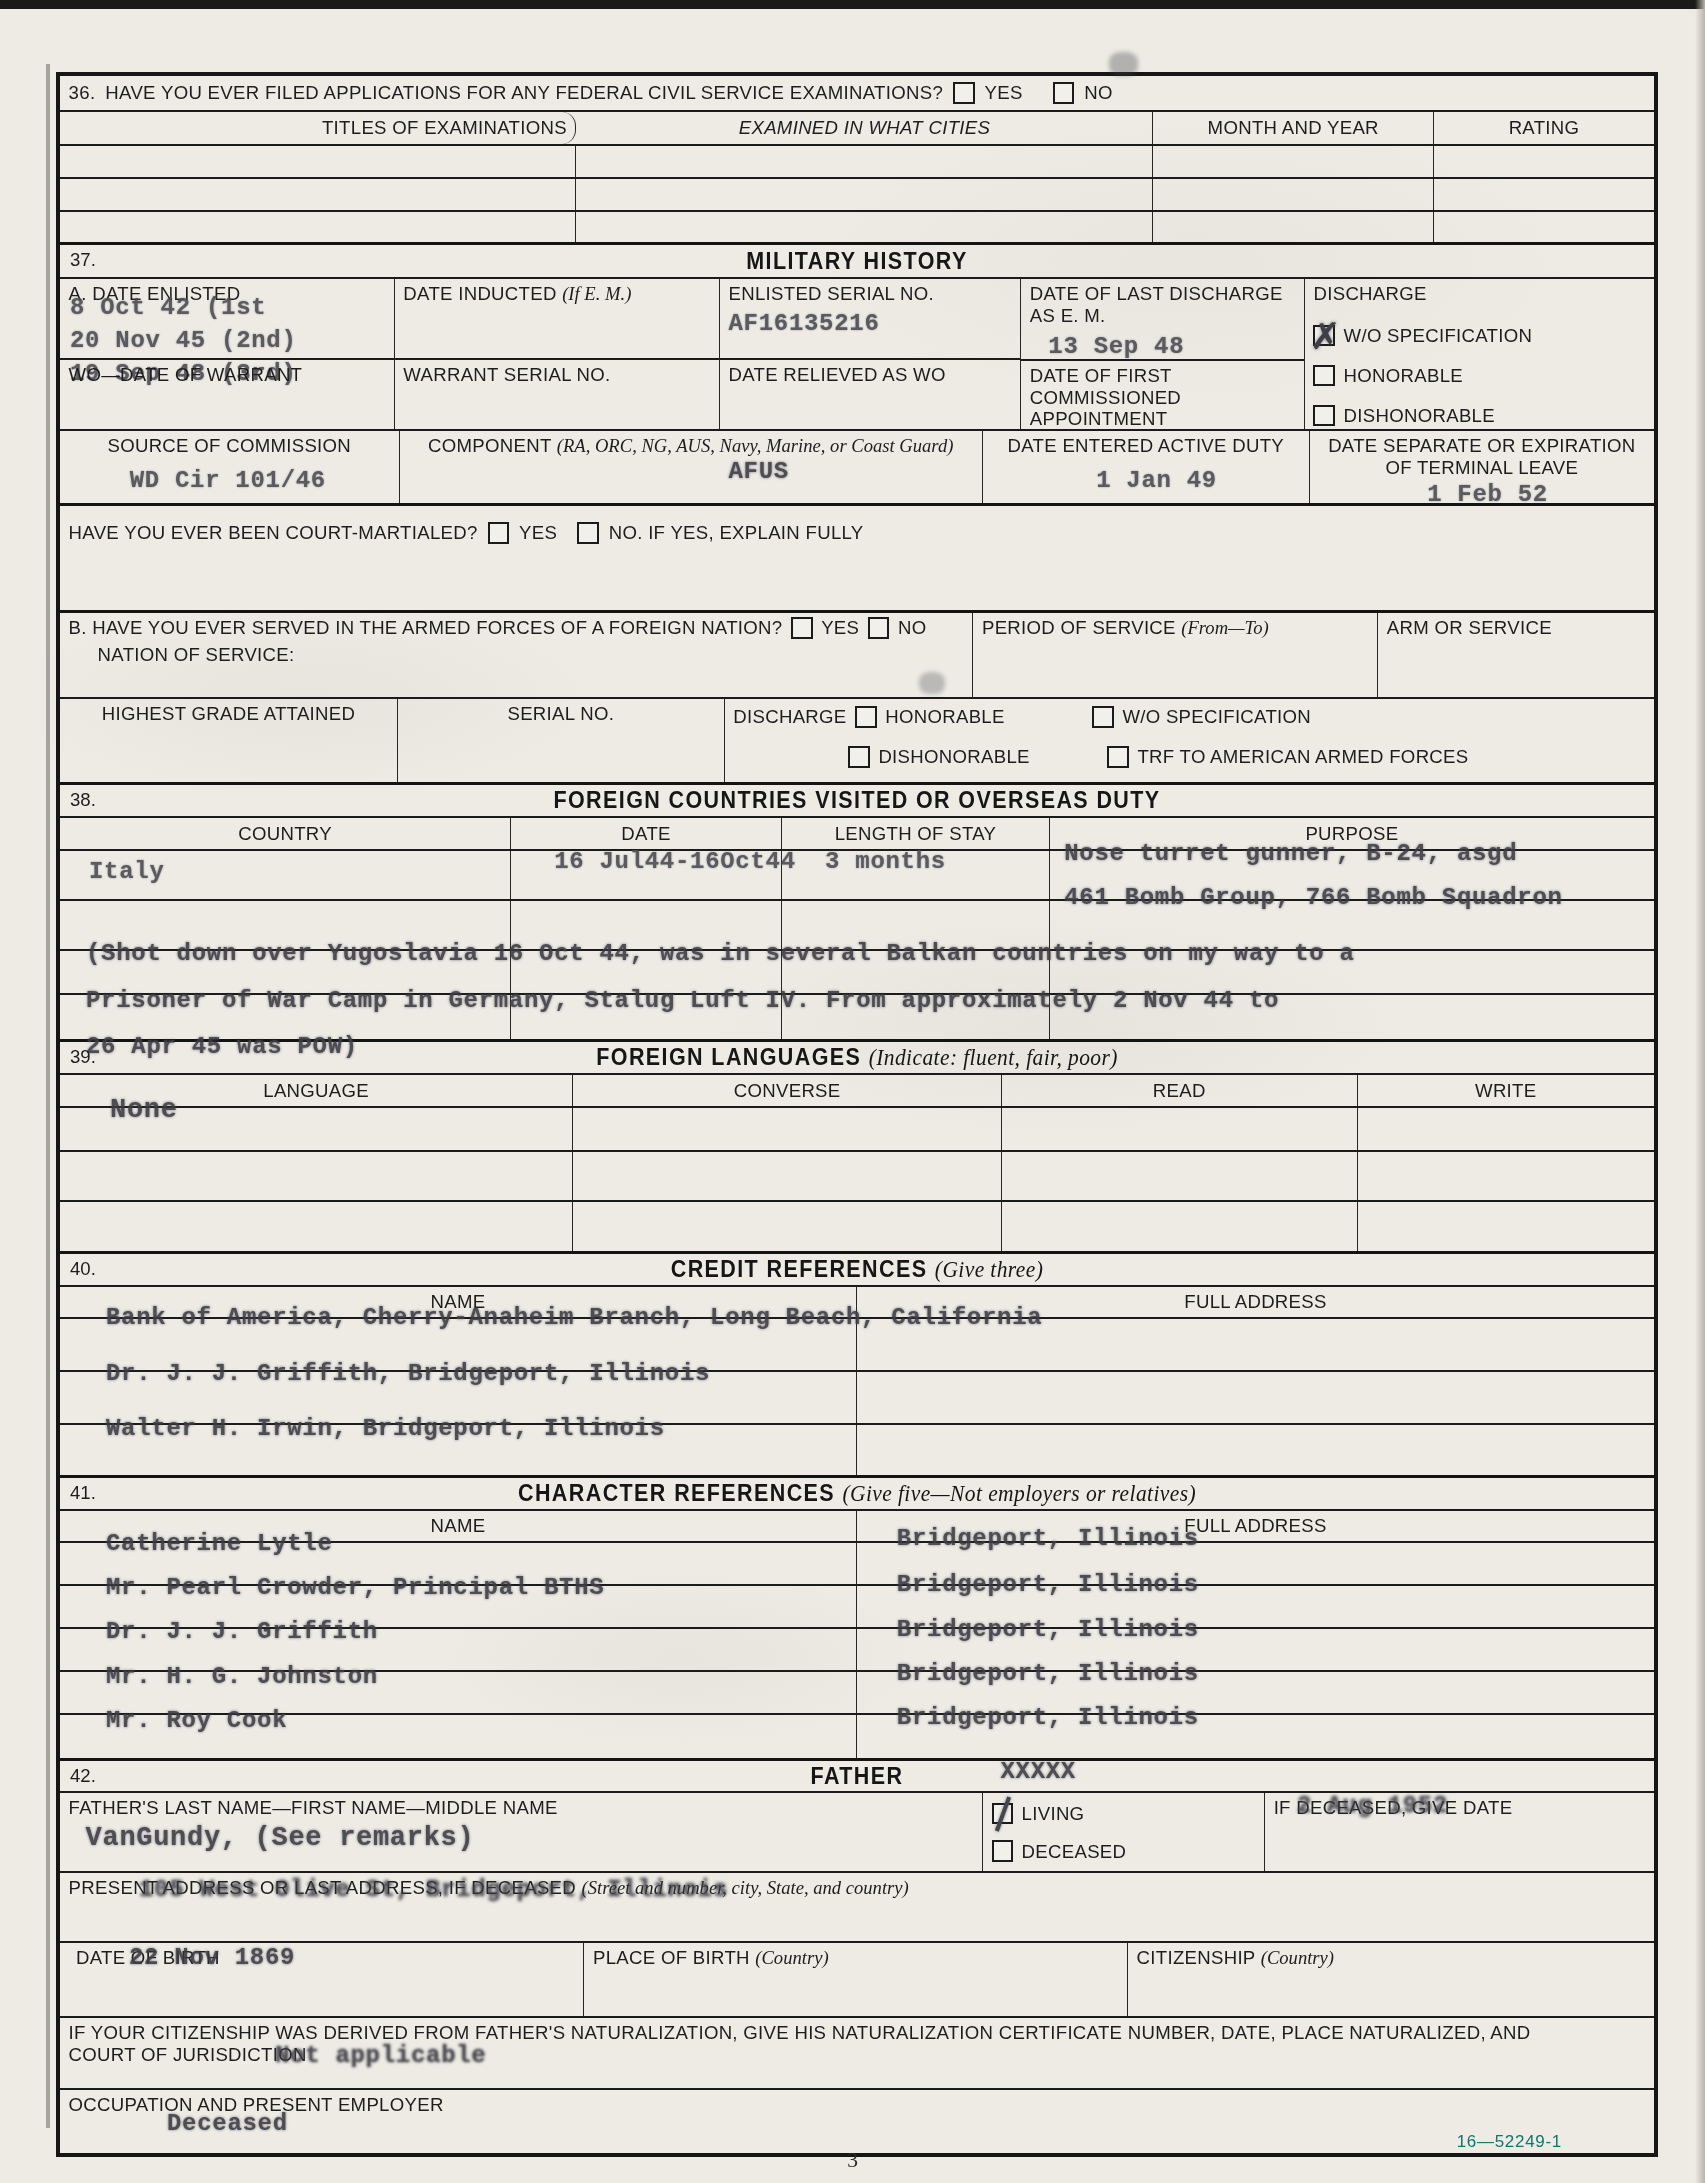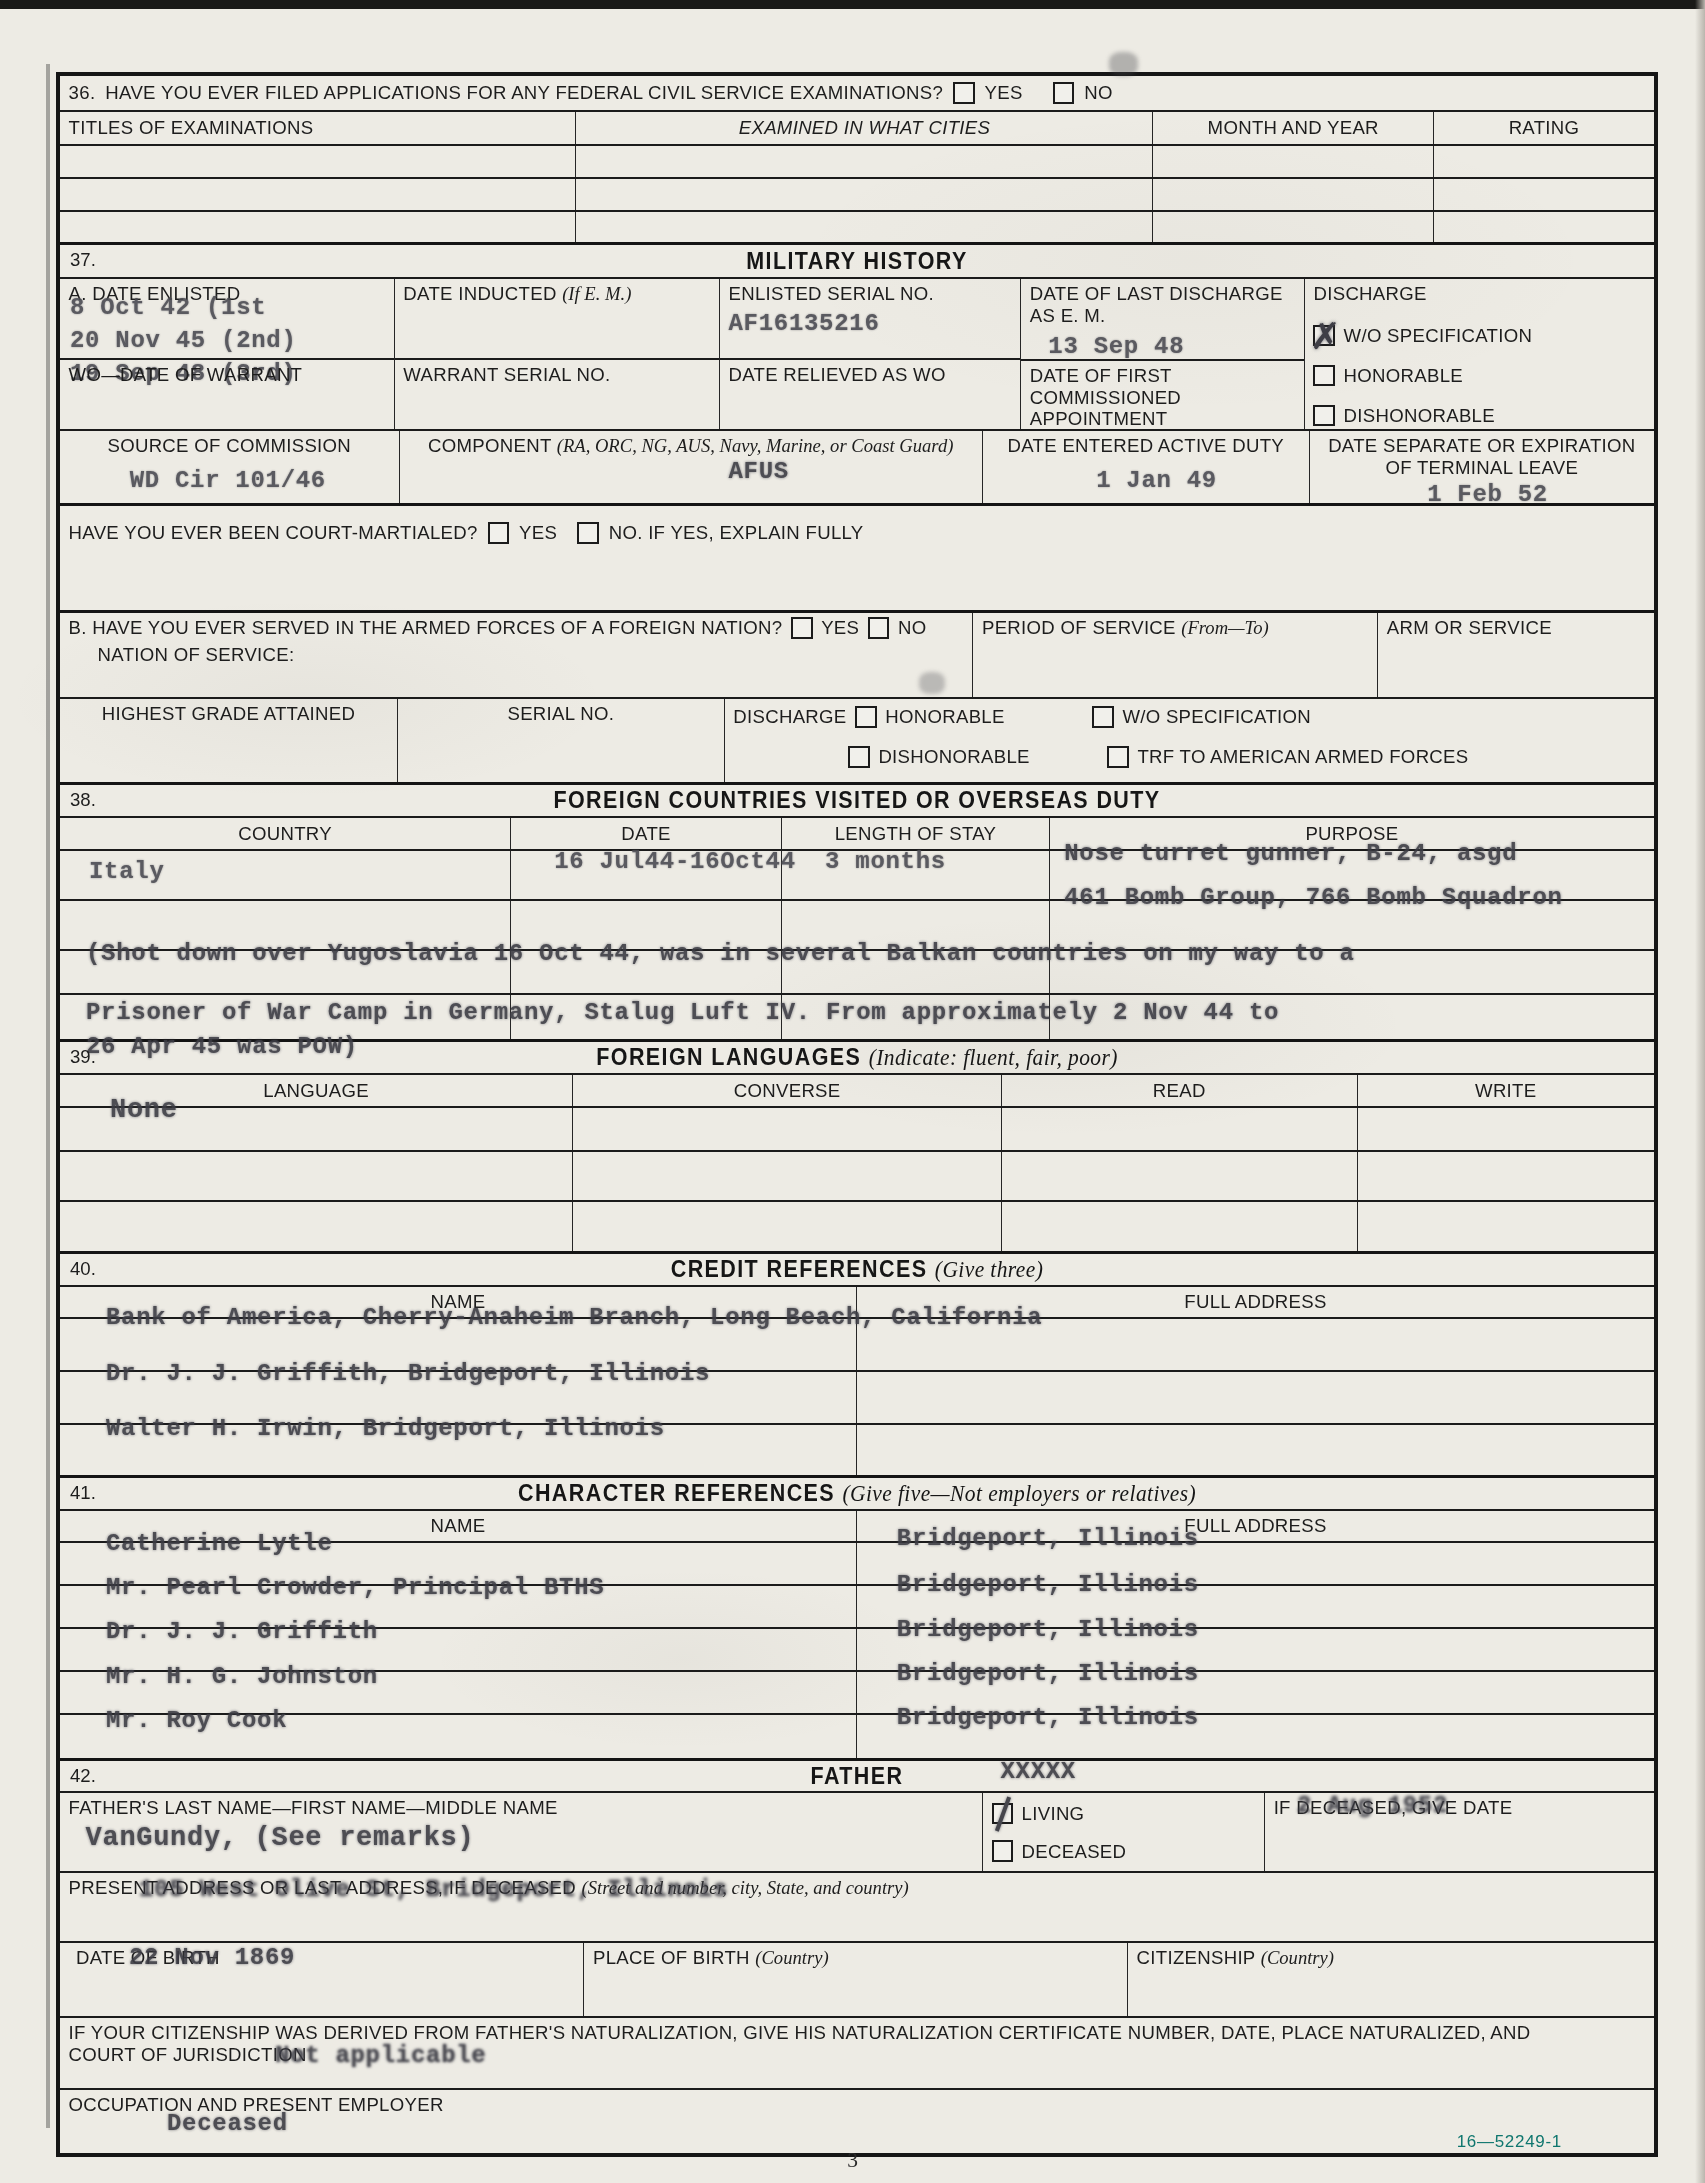--- a/index.html
+++ b/index.html
@@ -66,21 +66,21 @@
         <span class="lbl">36.</span>
         <span class="lbl">HAVE YOU EVER FILED APPLICATIONS FOR ANY FEDERAL CIVIL SERVICE EXAMINATIONS?</span>
         <span class="checkbox xmark"></span>
         <span class="lbl">YES</span>
         <span class="checkbox xmark" style="margin-left:20px;"></span>
         <span class="lbl">NO</span>
       </div>
     </div>
 
     <div class="row" style="height:34px;">
-      <div class="cell" style="width:32.4%;align-items:flex-start;justify-content:center;">
+      <div class="cell" style="width:32.4%;align-items:flex-end;justify-content:center;border-radius:14px;">
           <span class="lbl">TITLES OF EXAMINATIONS</span>
         </div>
       <div class="cell" style="width:36.2%;align-items:center;justify-content:center;font-style:italic;">
           <span class="lbl">EXAMINED IN WHAT CITIES</span>
         </div>
       <div class="cell" style="width:17.6%;align-items:center;justify-content:center;">
           <span class="lbl">MONTH AND YEAR</span>
         </div>
       <div class="cell last" style="width:13.8%;align-items:center;justify-content:center;">
           <span class="lbl">RATING</span>
@@ -281,21 +281,21 @@
           <div class="cell" style="width:17.0%;"></div>
         <div class="cell" style="width:16.8%;"></div>
           <div class="cell last" style="width:37.9%;"></div>
       </div>
       <div class="abs typed smudgy" style="left:29px;top:40px;">Italy</div>
       <div class="abs typed smudgy" style="left:31%;top:30px;">16 Jul44-16Oct44</div>
       <div class="abs typed smudgy" style="left:48%;top:30px;">3 months</div>
       <div class="abs typed smudgy heavy" style="left:63%;top:21.5px;">Nose turret gunner, B-24, asgd</div>
       <div class="abs typed smudgy heavy" style="left:63%;top:66px;">461 Bomb Group, 766 Bomb Squadron</div>
       <div class="abs typed smudgy heavy" style="left:26px;top:122px;">(Shot down over Yugoslavia 16 Oct 44, was in several Balkan countries on my way to a</div>
-      <div class="abs typed smudgy heavy" style="left:26px;top:181px;">Prisoner of War Camp in Germany, Stalug Luft IV.  From approximately 2 Nov 44 to</div>
+      <div class="abs typed smudgy heavy" style="left:26px;top:169px;">Prisoner of War Camp in Germany, Stalug Luft IV.  From approximately 2 Nov 44 to</div>
       <div class="abs typed smudgy heavy" style="left:26px;top:215px;">26 Apr 45 was POW)</div>
     </div>
 
     <div class="sec-title" style="height:33px;">
       <span class="sec-num">39.</span>
       <span class="sec-head"><span>FOREIGN LANGUAGES</span> <span class="note" style="font-weight:400;letter-spacing:0.4px;">(Indicate: fluent, fair, poor)</span></span>
     </div>
     <div style="position:relative;">
       <div class="row" style="height:33px;">
         <div class="cell" style="width:32.2%;align-items:center;justify-content:center;">

